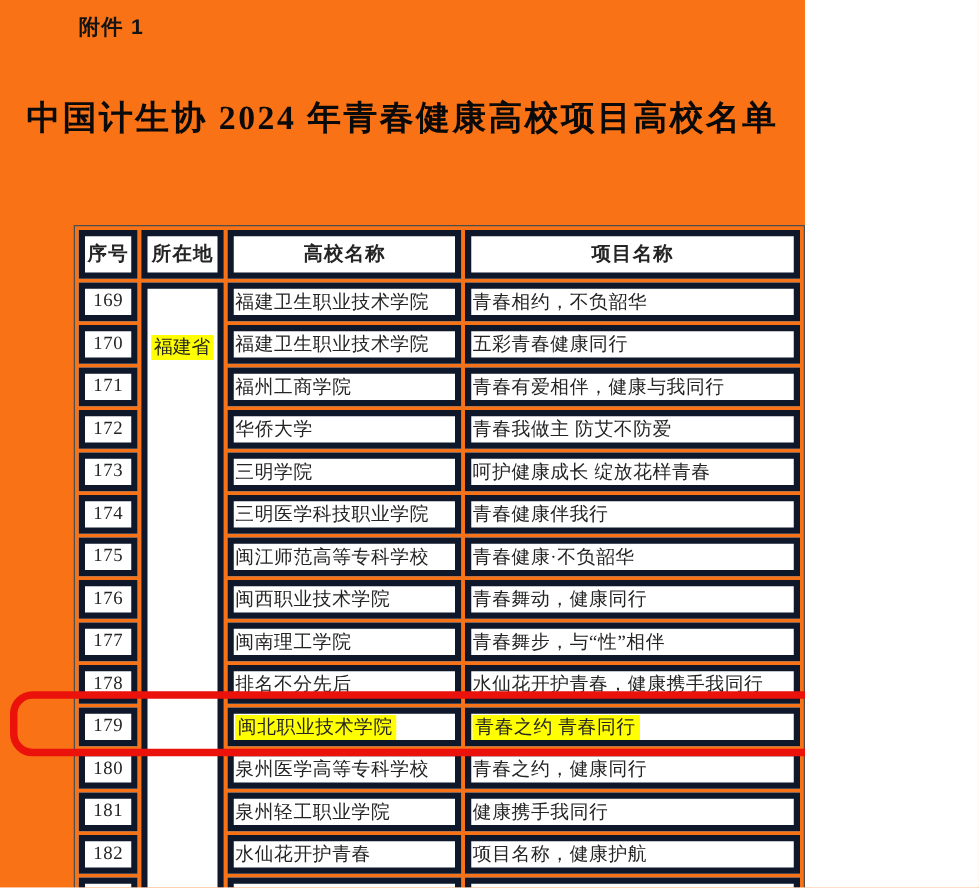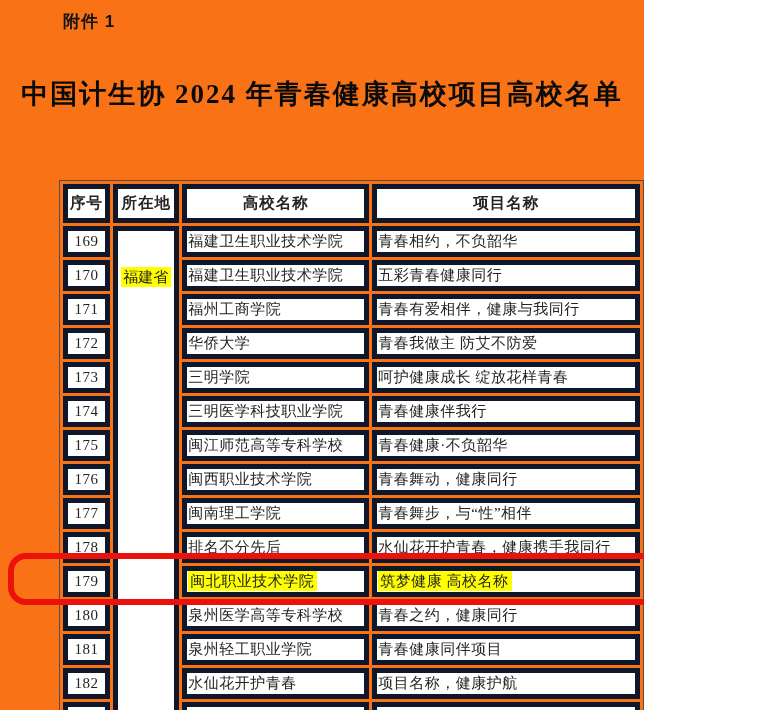--- a/index.html
+++ b/index.html
@@ -223,39 +223,39 @@
       <td class="cell-project">
         <span class="cell-text">水仙花开护青春，健康携手我同行</span>
       </td>
     </tr>
         <tr>
       <td class="cell-no">179</td>
       <td class="cell-school">
         <span class="cell-text hl">闽北职业技术学院</span>
       </td>
       <td class="cell-project">
-        <span class="cell-text hl">筑梦健康 高校名称</span>
+        <span class="cell-text hl">青春之约 青春同行</span>
       </td>
     </tr>
         <tr>
       <td class="cell-no">180</td>
       <td class="cell-school">
         <span class="cell-text">泉州医学高等专科学校</span>
       </td>
       <td class="cell-project">
         <span class="cell-text">青春之约，健康同行</span>
       </td>
     </tr>
         <tr>
       <td class="cell-no">181</td>
       <td class="cell-school">
         <span class="cell-text">泉州轻工职业学院</span>
       </td>
       <td class="cell-project">
-        <span class="cell-text">青春健康同伴项目</span>
+        <span class="cell-text">健康携手我同行</span>
       </td>
     </tr>
         <tr>
       <td class="cell-no">182</td>
       <td class="cell-school">
         <span class="cell-text">水仙花开护青春</span>
       </td>
       <td class="cell-project">
         <span class="cell-text">项目名称，健康护航</span>
       </td>

